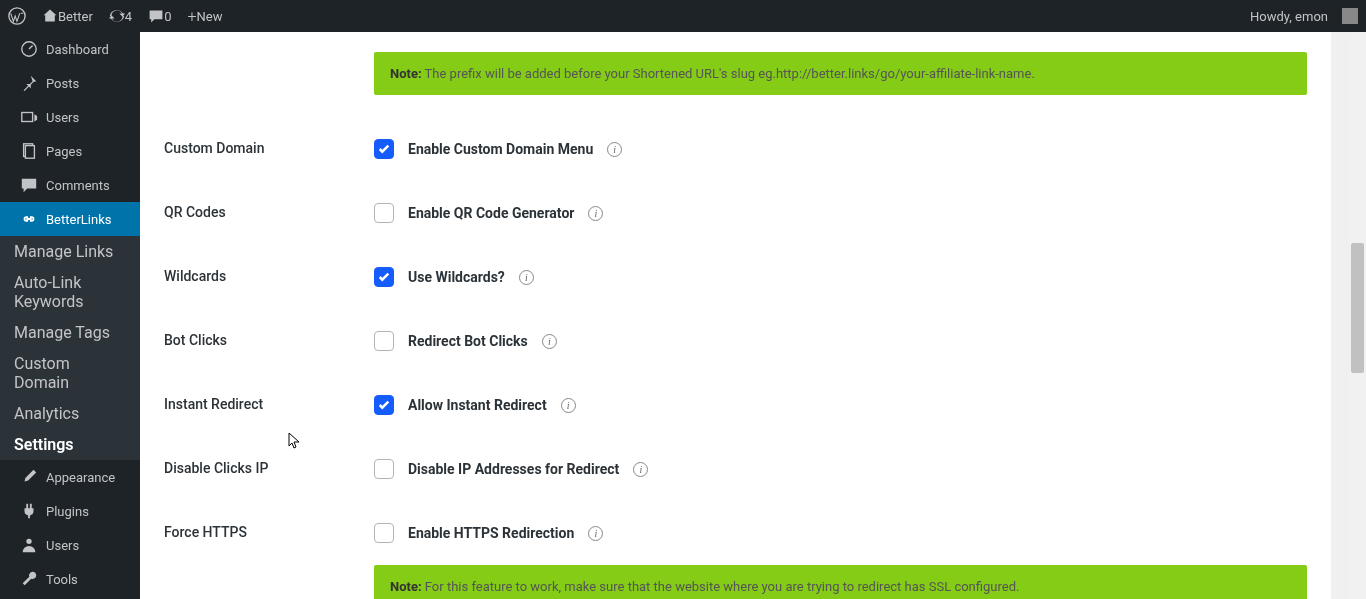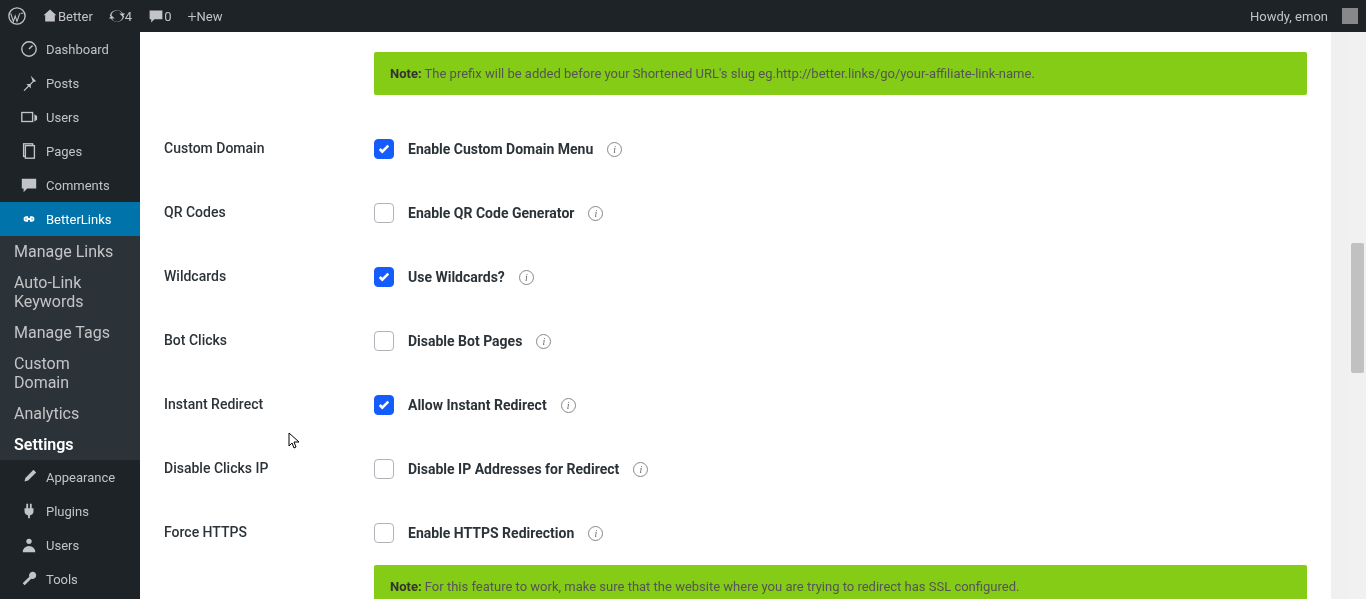--- a/index.html
+++ b/index.html
@@ -248,21 +248,21 @@
       </div>
     </div>
       </div>
       <div class="settings-row">
     <div class="settings-label">Bot Clicks</div>
     <div class="settings-field">
       <div class="check-line">
         <span class="checkbox">
           
         </span>
-        <span class="field-text">Disable Bot Pages</span>
+        <span class="field-text">Redirect Bot Clicks</span>
         <span class="info-icon">i</span>
       </div>
     </div>
       </div>
       <div class="settings-row">
     <div class="settings-label">Instant Redirect</div>
     <div class="settings-field">
       <div class="check-line">
         <span class="checkbox checked">
           <svg class="checkmark" viewBox="0 0 14 14">

